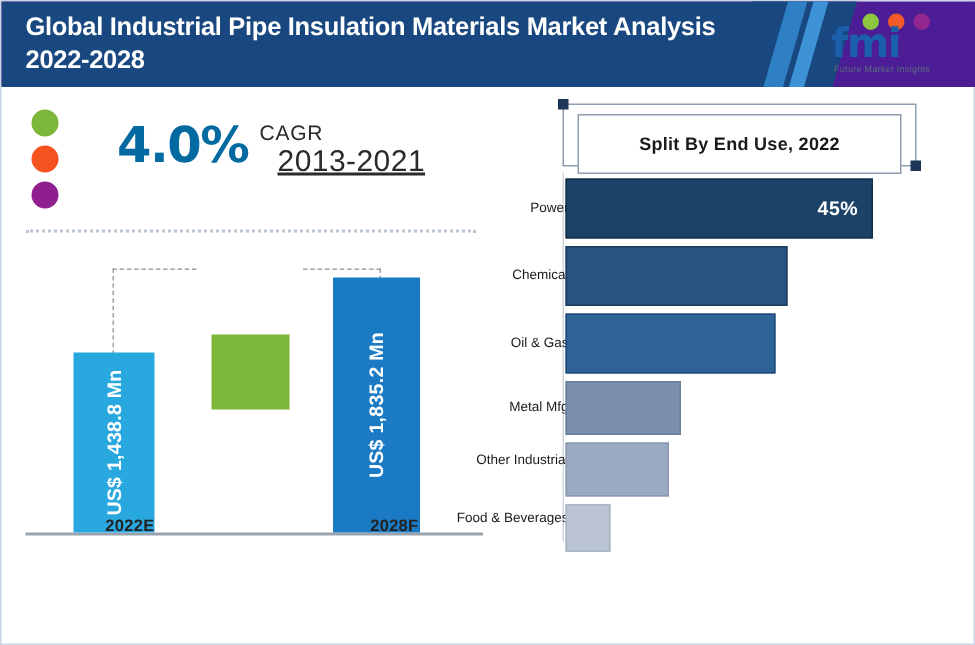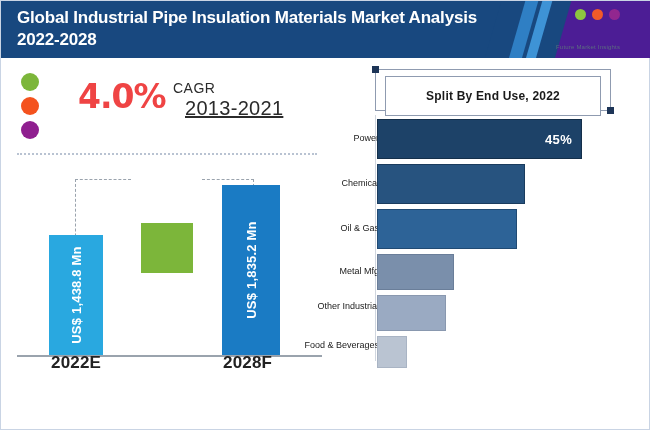--- a/index.html
+++ b/index.html
@@ -69,21 +69,21 @@
 
   
   .cagr-dots{position:absolute;left:20px;top:72px;width:18px;height:66px;}
   .cd{position:absolute;left:0;width:18px;height:18px;border-radius:50%;}
   .cd1{top:0px;background:#7cb63a;}
   .cd2{top:24px;background:#f4521e;}
   .cd3{top:48px;background:#8f1f8f;}
 
   .cagr-big{
     position:absolute;left:77px;top:76px;
-    font-size:33px;font-weight:bold;color:#ef4444;
+    font-size:33px;font-weight:bold;color:#0369a1;
     letter-spacing:-1px;
     font-family:"DejaVu Sans", sans-serif;
   }
   .cagr-word{
     position:absolute;left:172px;top:79px;
     font-size:14px;color:#2b2b2b;letter-spacing:0.5px;
   }
   .cagr-years{
     position:absolute;left:184px;top:96px;
     font-size:20px;color:#2b2b2b;letter-spacing:0.3px;text-decoration:underline;
@@ -109,23 +109,23 @@
   }
   .lbar-label{
     position:absolute;left:50%;top:50%;
     transform:translate(-50%,-50%) rotate(-90deg);
     white-space:nowrap;
     color:#ffffff;font-size:13px;font-weight:bold;
     letter-spacing:0.2px;
   }
   .lbar-2022 .lbar-label{transform:translate(-50%,-50%) rotate(-90deg);}
   .ltick{
-    position:absolute;bottom:0px;
-    font-size:17px;font-weight:bold;color:#222;
-    letter-spacing:0.2px;text-align:left;
+    position:absolute;bottom:16px;
+    font-size:11px;font-weight:bold;color:#222;
+    letter-spacing:0.2px;text-align:right;
   }
   .ltick-2022{left:34px;width:52px;}
   .ltick-2028{left:206px;width:56px;}
 
   .green-square{
     position:absolute;left:124px;top:62px;width:52px;height:50px;
     background:#7cb63a;
   }
 
   
@@ -230,20 +230,21 @@
     <div class="header-stripe2"></div>
     <div class="header-title">Global Industrial Pipe Insulation Materials Market Analysis 2022-2028</div>
   </div>
 
   <div class="logo">
     <div class="logo-dots">
       <span class="logo-dot ld1"></span>
       <span class="logo-dot ld2"></span>
       <span class="logo-dot ld3"></span>
     </div>
+    <div class="logo-fmi">fmi</div>
     <div class="logo-sub">Future Market Insights</div>
   </div>
 
   <div class="cagr-dots">
     <span class="cd cd1"></span>
     <span class="cd cd2"></span>
     <span class="cd cd3"></span>
   </div>
   <div class="cagr-big">4.0%</div>
   <div class="cagr-word">CAGR</div>

